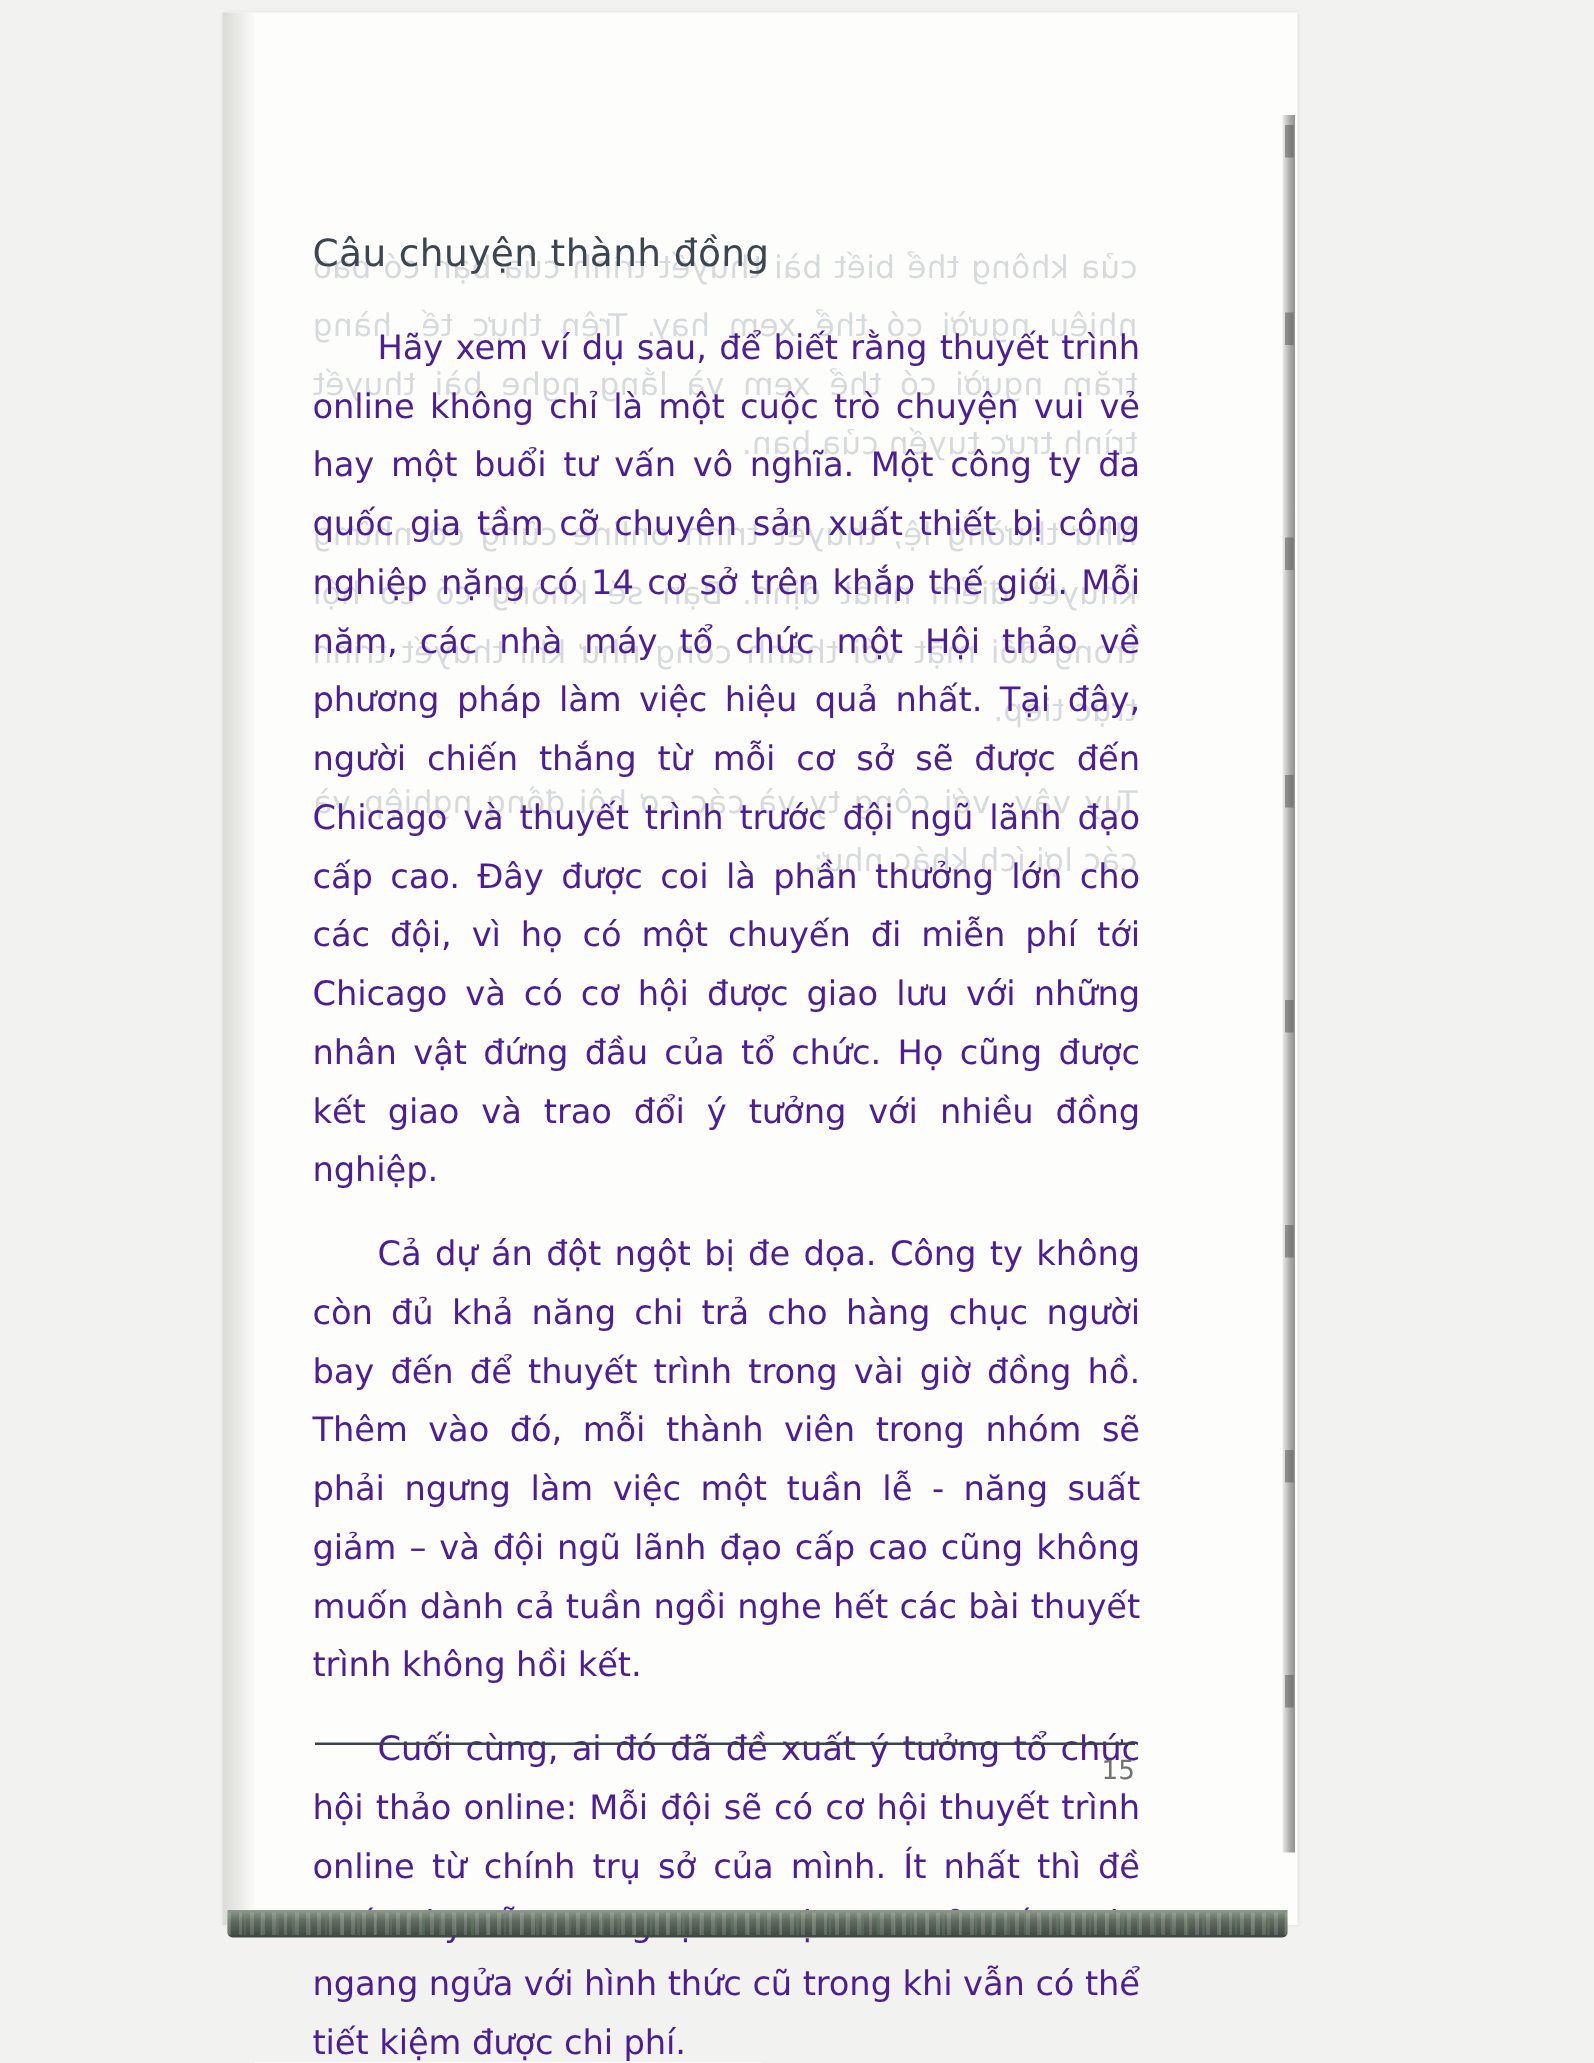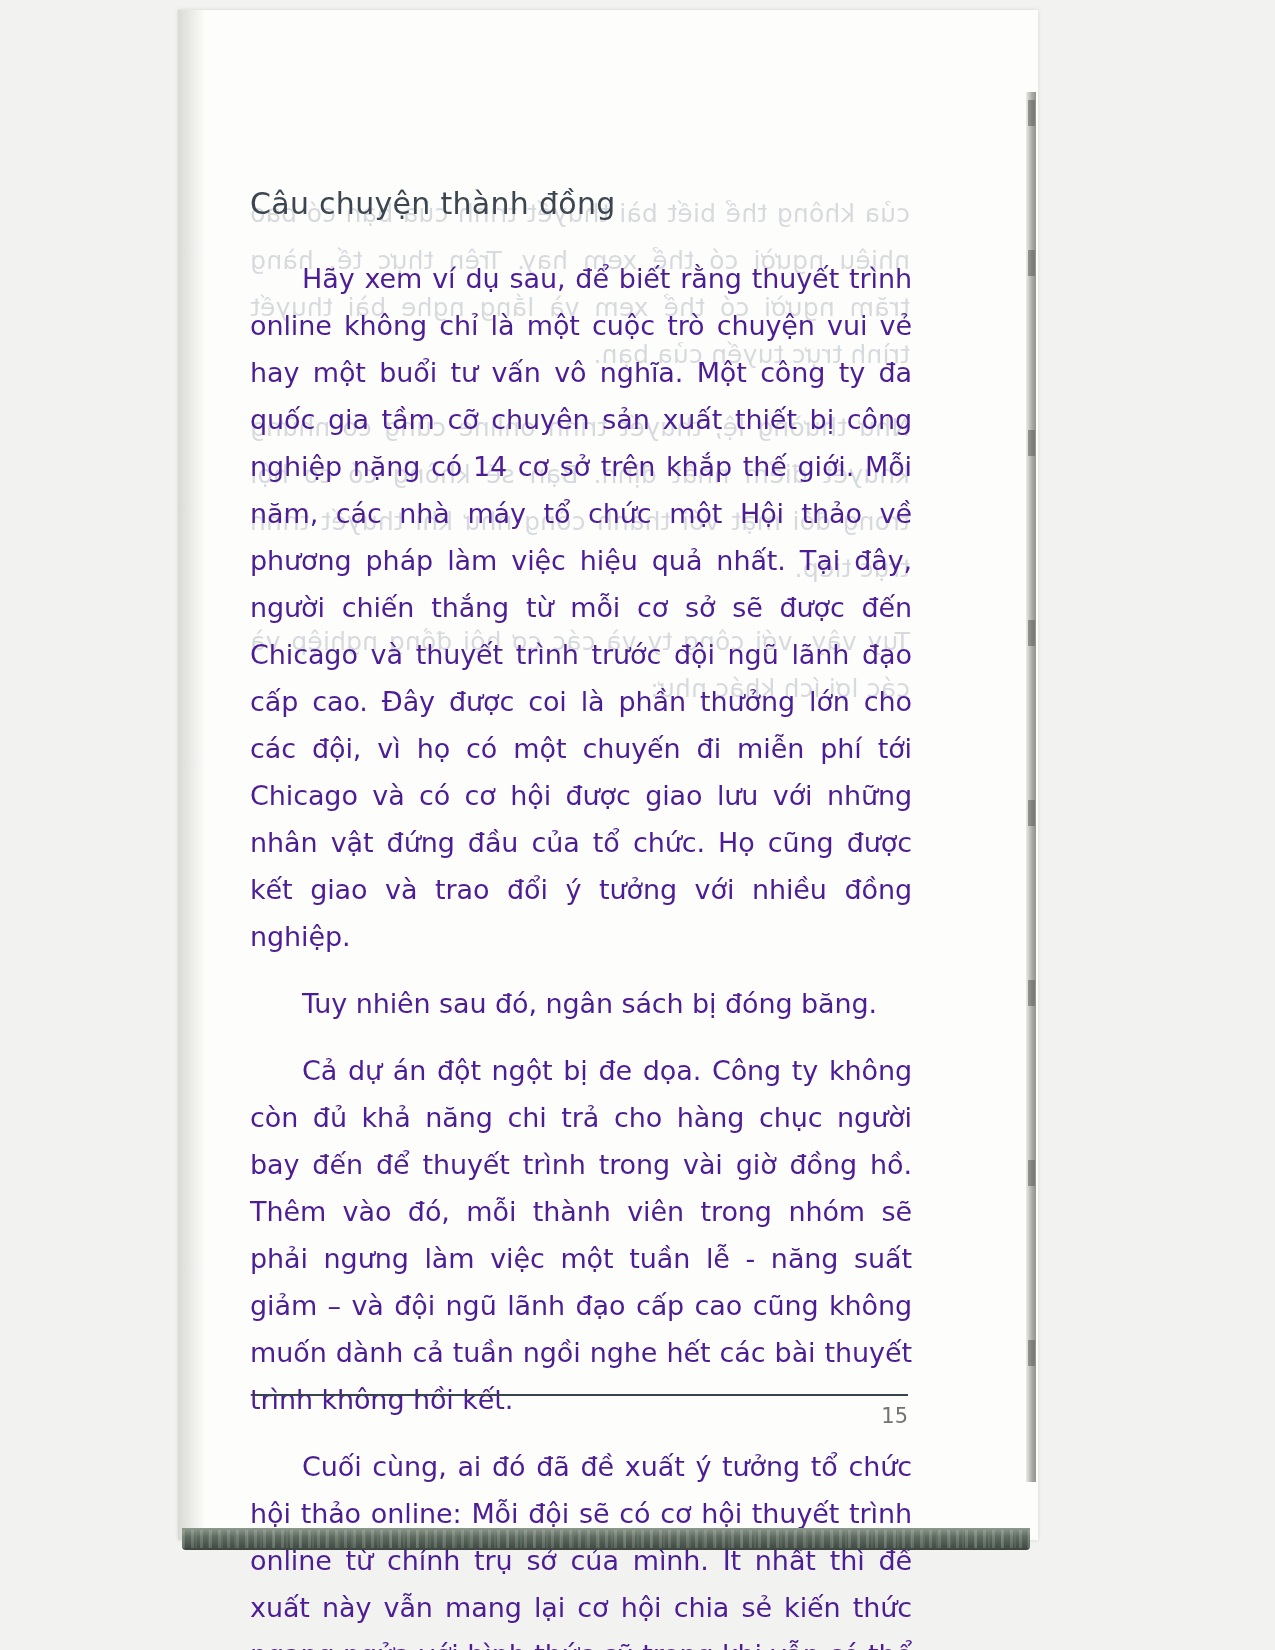--- a/index.html
+++ b/index.html
@@ -166,21 +166,20 @@
 
   <div class="bleed">
     <p>của không thể biết bài thuyết trình của bạn có bao nhiêu người có thể xem hay. Trên thực tế, hàng trăm người có thể xem và lắng nghe bài thuyết trình trực tuyến của bạn.</p>
     <p>Như thường lệ, thuyết trình online cũng có những khuyết điểm nhất định. Bạn sẽ không có cơ hội trong đối mặt với thành công như khi thuyết trình trực tiếp.</p>
     <p>Tuy vậy, với công ty và các cơ hội đồng nghiệp và các lợi ích khác như:</p>
   </div>
 
   <div class="content">
     <h2 class="heading">Câu chuyện thành đồng</h2>
     <p class="para">Hãy xem ví dụ sau, để biết rằng thuyết trình online không chỉ là một cuộc trò chuyện vui vẻ hay một buổi tư vấn vô nghĩa. Một công ty đa quốc gia tầm cỡ chuyên sản xuất thiết bị công nghiệp nặng có 14 cơ sở trên khắp thế giới. Mỗi năm, các nhà máy tổ chức một Hội thảo về phương pháp làm việc hiệu quả nhất. Tại đây, người chiến thắng từ mỗi cơ sở sẽ được đến Chicago và thuyết trình trước đội ngũ lãnh đạo cấp cao. Đây được coi là phần thưởng lớn cho các đội, vì họ có một chuyến đi miễn phí tới Chicago và có cơ hội được giao lưu với những nhân vật đứng đầu của tổ chức. Họ cũng được kết giao và trao đổi ý tưởng với nhiều đồng nghiệp.</p>
-    <p class="para">Tuy nhiên sau đó, ngân sách bị đóng băng.</p>
     <p class="para">Cả dự án đột ngột bị đe dọa. Công ty không còn đủ khả năng chi trả cho hàng chục người bay đến để thuyết trình trong vài giờ đồng hồ. Thêm vào đó, mỗi thành viên trong nhóm sẽ phải ngưng làm việc một tuần lễ - năng suất giảm – và đội ngũ lãnh đạo cấp cao cũng không muốn dành cả tuần ngồi nghe hết các bài thuyết trình không hồi kết.</p>
     <p class="para last">Cuối cùng, ai đó đã đề xuất ý tưởng tổ chức hội thảo online: Mỗi đội sẽ có cơ hội thuyết trình online từ chính trụ sở của mình. Ít nhất thì đề xuất này vẫn mang lại cơ hội chia sẻ kiến thức ngang ngửa với hình thức cũ trong khi vẫn có thể tiết kiệm được chi phí.</p>
   </div>
 
   <div class="footer-rule"></div>
   <div class="page-number">15</div>
 
   <div class="book-bottom"></div>
   <div class="book-bottom-speckle"></div>
 

